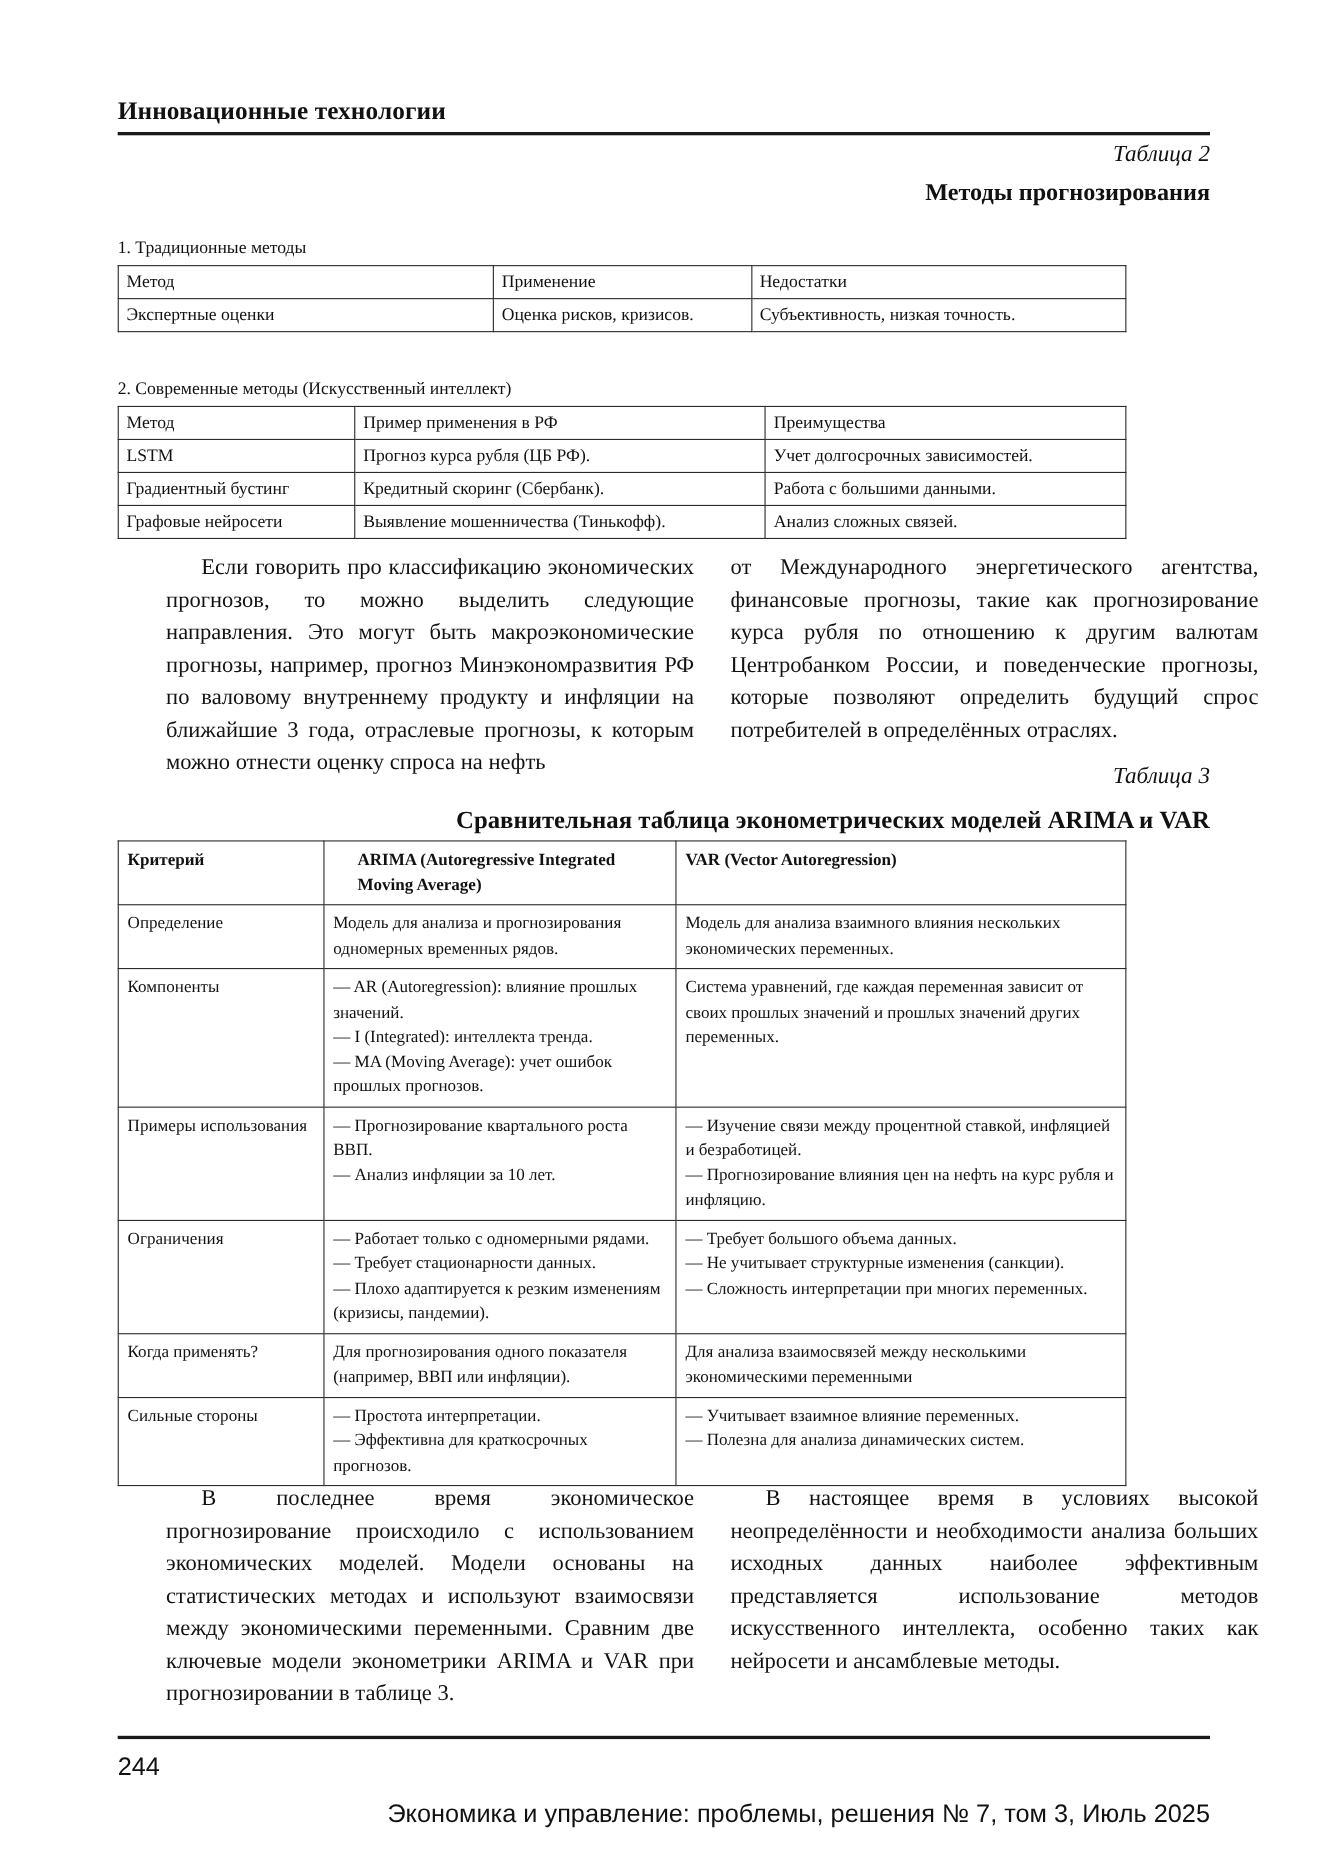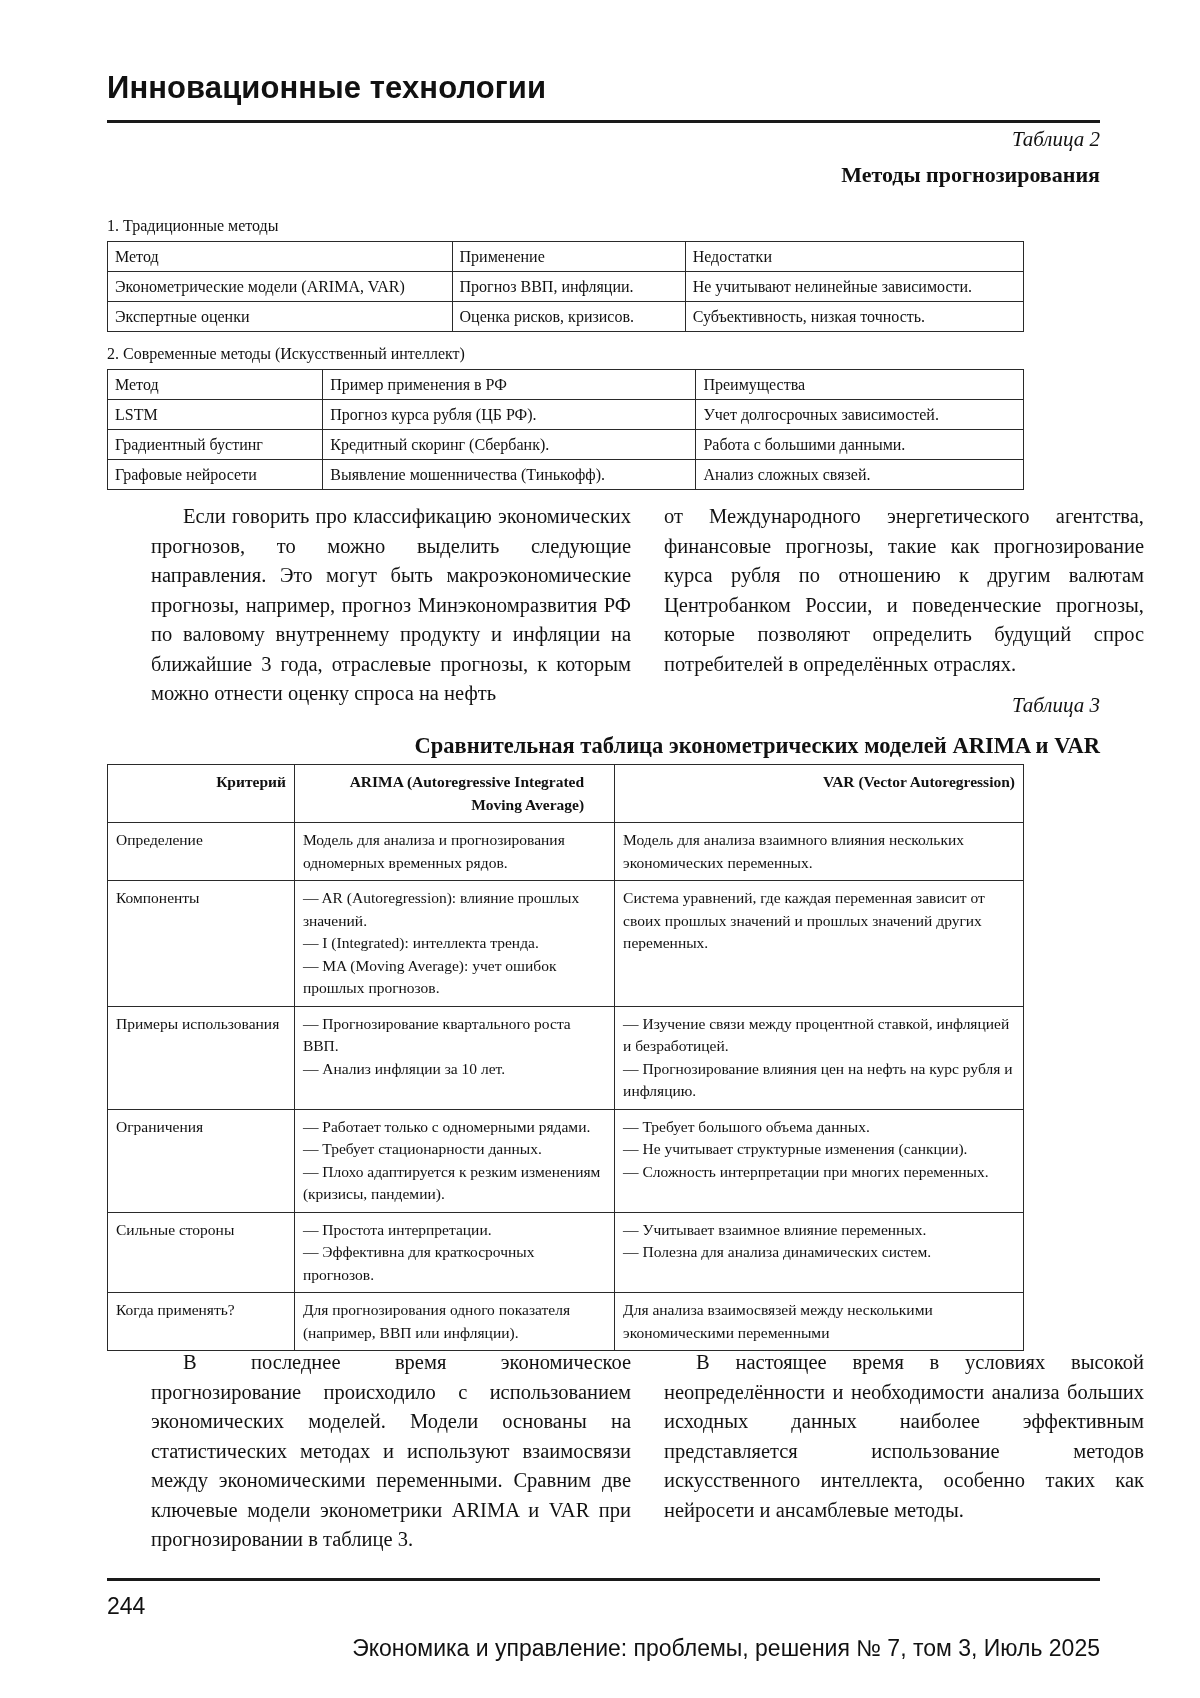--- a/index.html
+++ b/index.html
@@ -1,32 +1,32 @@
 <!DOCTYPE html>
 <html><head>
 <meta charset="utf-8">
 <style>
   html, body { margin: 0; padding: 0; background: #ffffff; }
   body { width: 1200px; height: 1698px; position: relative; color: #111; font-family: "Liberation Serif", serif; }
   .page { position: absolute; left: 107px; top: 0; width: 993px; }
 
-  .running-head { position: absolute; top: 70px; left: 0; font-family: Liberation Sans, sans-serif; font-weight: bold; font-size: 31px; letter-spacing: 0.1px; }
+  .running-head { position: absolute; top: 88px; left: 0; font-family: Liberation Serif, serif; font-weight: bold; font-size: 23px; letter-spacing: 0.1px; }
   .head-rule { position: absolute; top: 120px; left: 0; width: 993px; height: 3px; background: #1a1a1a; }
 
   .table-label { position: absolute; right: 0; font-style: italic; font-size: 21px; text-align: center; }
   .table-title { position: absolute; left: 0; width: 993px; text-align: right; font-weight: bold; }
   .section-label { position: absolute; left: 0; font-size: 16px; }
 
   table.grid { position: absolute; left: 0; width: 917px; border-collapse: collapse; font-size: 16px; }
   table.grid td, table.grid th { border: 1.5px solid #2a2a2a; padding: 0 7px; text-align: left; font-weight: normal; vertical-align: middle; }
   table.t1 tr, table.t2 tr { height: 30px; }
 
   table.t3 { font-size: 15.5px; line-height: 22.5px; }
   table.t3 td, table.t3 th { vertical-align: top; padding: 6px 8px 6px 8px; }
-  table.t3 th { font-weight: bold; text-align: right; }
+  table.t3 th { font-weight: bold; text-align: left; }
   .t3 .ln { display: block; }
 
   .col { position: absolute; width: 480px; font-size: 20.5px; line-height: 29.5px; text-align: justify; margin-left: 44px; }
   .col p { margin: 0; text-indent: 32px; }
   .col.noindent p { text-indent: 0; }
 
   .foot-rule { position: absolute; top: 1578px; left: 0; width: 993px; height: 2.5px; background: #1a1a1a; }
   .folio { position: absolute; top: 1593px; left: 0; font-family: "Liberation Sans", sans-serif; font-size: 23px; }
   .journal { position: absolute; top: 1619px; right: 0; font-family: "Liberation Sans", sans-serif; font-size: 23px; margin-top: 16px; }
 </style>
@@ -46,25 +46,20 @@
     <colgroup>
         <col style="width:373px">
         <col style="width:252px">
         <col style="width:368px">
       </colgroup>
     <tbody>
       <tr>
         <td>Метод</td>
         <td>Применение</td>
         <td>Недостатки</td>
-      </tr>
-      <tr>
-        <td>Эконометрические модели (ARIMA, VAR)</td>
-        <td>Прогноз ВВП, инфляции.</td>
-        <td>Не учитывают нелинейные зависимости.</td>
       </tr>
       <tr>
         <td>Экспертные оценки</td>
         <td>Оценка рисков, кризисов.</td>
         <td>Субъективность, низкая точность.</td>
       </tr>
     </tbody>
   </table>
 
   <div class="section-label" style="top:345px;">2. Современные методы (Искусственный интеллект)</div>
@@ -160,37 +155,37 @@
             <span class="ln">— Требует стационарности данных.</span>
             <span class="ln">— Плохо адаптируется к резким изменениям (кризисы, пандемии).</span>
           </td>
           <td>
             <span class="ln">— Требует большого объема данных.</span>
             <span class="ln">— Не учитывает структурные изменения (санкции).</span>
             <span class="ln">— Сложность интерпретации при многих переменных.</span>
           </td>
         </tr>
         <tr>
+          <td>Когда применять?</td>
+          <td>
+            <span class="ln">Для прогнозирования одного показателя (например, ВВП или инфляции).</span>
+          </td>
+          <td>
+            <span class="ln">Для анализа взаимосвязей между несколькими экономическими переменными</span>
+          </td>
+        </tr>
+        <tr>
           <td>Сильные стороны</td>
           <td>
             <span class="ln">— Простота интерпретации.</span>
             <span class="ln">— Эффективна для краткосрочных прогнозов.</span>
           </td>
           <td>
             <span class="ln">— Учитывает взаимное влияние переменных.</span>
             <span class="ln">— Полезна для анализа динамических систем.</span>
-          </td>
-        </tr>
-        <tr>
-          <td>Когда применять?</td>
-          <td>
-            <span class="ln">Для прогнозирования одного показателя (например, ВВП или инфляции).</span>
-          </td>
-          <td>
-            <span class="ln">Для анализа взаимосвязей между несколькими экономическими переменными</span>
           </td>
         </tr>
       </tbody>
   </table>
 
   <div class="col" style="left:0;top:1348px;">
     <p>В последнее время экономическое прогнозирование происходило с использованием экономических моделей. Модели основаны на статистических методах и используют взаимосвязи между экономическими переменными. Сравним две ключевые модели эконометрики ARIMA и VAR при прогнозировании в таблице 3.</p>
   </div>
   <div class="col" style="left:513px;top:1348px;">
     <p>В настоящее время в условиях высокой неопределённости и необходимости анализа больших исходных данных наиболее эффективным представляется использование методов искусственного интеллекта, особенно таких как нейросети и ансамблевые методы.</p>

